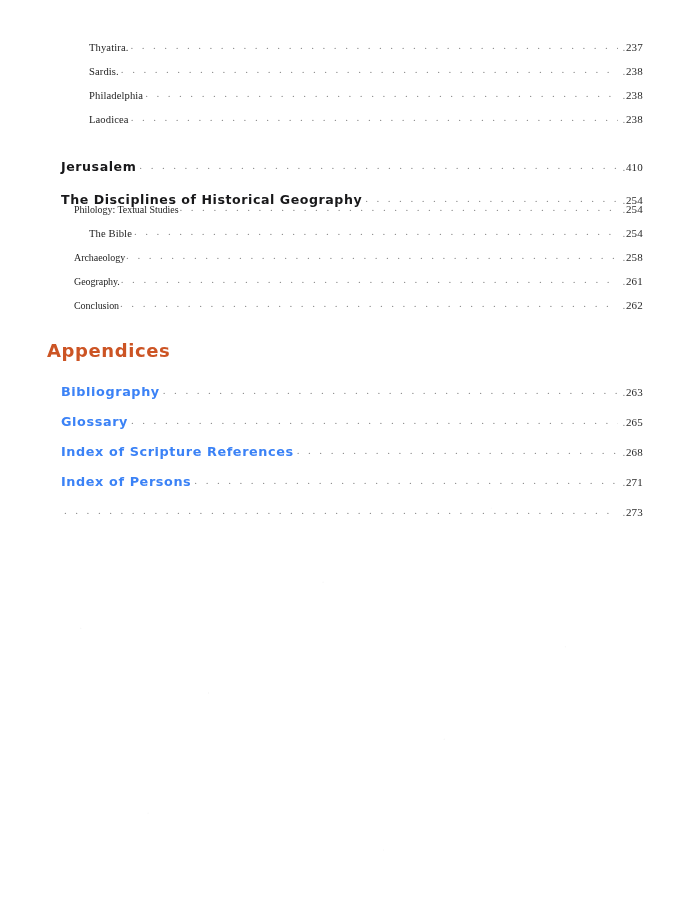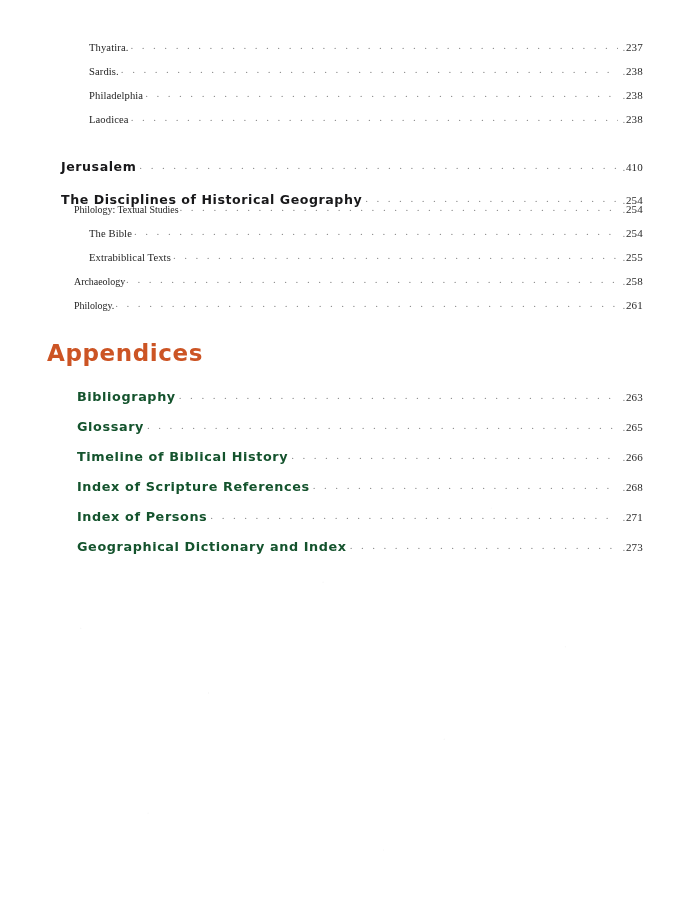--- a/index.html
+++ b/index.html
@@ -131,30 +131,29 @@
   
   .appx-row {
     padding-left: 61px;
     height: 30px;
   }
   .appx-row .toc-title {
     font-family: "DejaVu Sans", "Liberation Sans", sans-serif;
     font-weight: 700;
     font-size: 12.8px;
     letter-spacing: 0.6px;
-    color: #14532d;
-    margin-left: 16px;
+    color: #3b82f6;
   }
   .appx-row .toc-dots { margin-left: 3px; }
 
   
   .section-heading {
     font-family: "DejaVu Sans", "Liberation Sans", sans-serif;
     font-weight: 700;
-    font-size: 23px;
+    font-size: 18px;
     letter-spacing: 0.6px;
     padding-left: 47px;
     color: #cc5424;
     line-height: 1;
   }
 
   
   .gap-top     { height: 31px; }
   .gap-sm      { height: 6px; }
   .gap-before-appx { height: 25px; }
@@ -214,75 +213,69 @@
     <span class="toc-dots"></span>
     <span class="toc-page">254</span>
   </div>
 
   <div class="toc-row lvl3">
     <span class="toc-title">The Bible</span>
     <span class="toc-dots"></span>
     <span class="toc-page">254</span>
   </div>
 
-  <div class="toc-row lvl3">
-    <span class="toc-title">Extrabiblical Texts</span>
-    <span class="toc-dots"></span>
-    <span class="toc-page">255</span>
-  </div>
 
 
   <div class="toc-row lvl2">
     <span class="toc-title">Archaeology</span>
     <span class="toc-dots"></span>
     <span class="toc-page">258</span>
   </div>
 
   <div class="toc-row lvl2">
-    <span class="toc-title">Philology.</span>
+    <span class="toc-title">Geography.</span>
     <span class="toc-dots"></span>
     <span class="toc-page">261</span>
   </div>
 
+  <div class="toc-row lvl2">
+    <span class="toc-title">Conclusion</span>
+    <span class="toc-dots"></span>
+    <span class="toc-page">262</span>
+  </div>
 
   <div class="gap-before-appx"></div>
 
   <div class="section-heading">Appendices</div>
 
   <div class="gap-after-appx"></div>
 
   <div class="toc-row appx-row">
     <span class="toc-title">Bibliography</span>
     <span class="toc-dots"></span>
     <span class="toc-page">263</span>
   </div>
 
   <div class="toc-row appx-row">
     <span class="toc-title">Glossary</span>
     <span class="toc-dots"></span>
     <span class="toc-page">265</span>
   </div>
 
-  <div class="toc-row appx-row">
-    <span class="toc-title">Timeline of Biblical History</span>
-    <span class="toc-dots"></span>
-    <span class="toc-page">266</span>
-  </div>
 
   <div class="toc-row appx-row">
     <span class="toc-title">Index of Scripture References</span>
     <span class="toc-dots"></span>
     <span class="toc-page">268</span>
   </div>
 
   <div class="toc-row appx-row">
     <span class="toc-title">Index of Persons</span>
     <span class="toc-dots"></span>
     <span class="toc-page">271</span>
   </div>
 
   <div class="toc-row appx-row">
-    <span class="toc-title">Geographical Dictionary and Index</span>
     <span class="toc-dots"></span>
     <span class="toc-page">273</span>
   </div>
 
 </div>
 
 </body></html>

